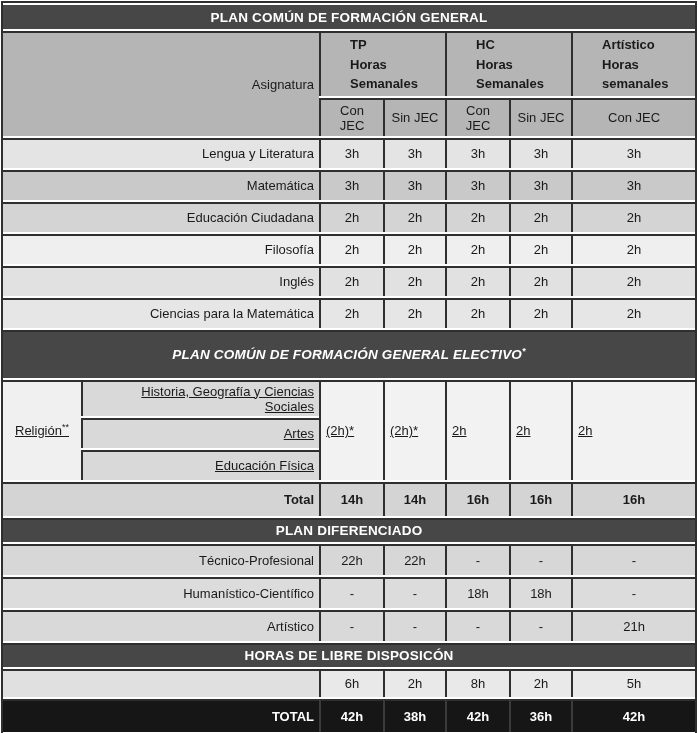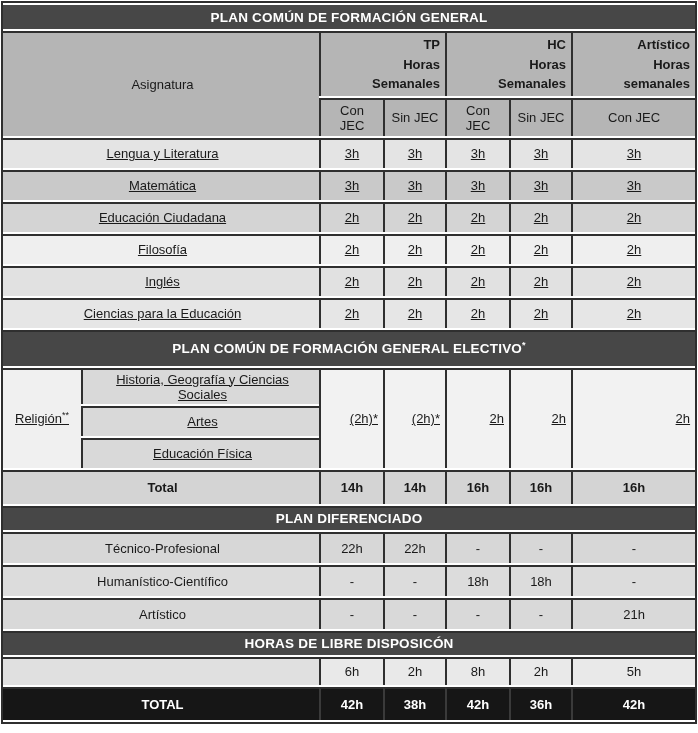--- a/index.html
+++ b/index.html
@@ -34,46 +34,46 @@
     font-weight:bold;
     text-align:center;
     font-size:13.5px;
     letter-spacing:.2px;
   }
   .bar sup{font-size:9px;}
   
   .hdr{background:#b5b5b5;}
   .bold{font-weight:normal;}
   .val{text-align:center;}
-  .lbl{text-align:center;padding-left:8px;}
-  .grp{text-align:right;font-weight:bold;line-height:1.5;padding-left:29px;}
+  .lbl{text-align:right;padding-left:8px;}
+  .grp{text-align:left;font-weight:bold;line-height:1.5;padding-left:29px;}
   
   .r0 td{background:#e4e4e4;}
   .r1 td{background:#c9c9c9;}
   .r2 td{background:#d4d4d4;}
   .r3 td{background:#efefef;}
   .r4 td{background:#e1e1e1;}
   .r5 td{background:#e6e6e6;}
   .relig-label{background:#f0f0f0;text-align:center;}
   .relig-sub{background:#d9d9d9;}
-  .relig-val{background:#f2f2f2;text-align:right;}
+  .relig-val{background:#f2f2f2;text-align:left;}
   .trow td{background:#d4d4d4;font-weight:bold;}
   .d0 td{background:#d7d7d7;}
   .d1 td{background:#dcdcdc;}
   .d2 td{background:#d9d9d9;}
   .lfree-label{background:#e0e0e0;}
   .lfree-val{background:#e9e9e9;text-align:center;}
   .gtotal td{background:#161616;color:#ffffff;font-weight:bold;}
   .gtotal .bl{border-left-color:#3a3a3a;}
   
   .h-bar1 td{height:24px;}
   .h-head1 td{height:54px;}
   .h-head2 td{height:38px;}
-  .h-row td{height:30px;text-decoration:underline;}
-  .h-elect td{height:36px;}
+  .h-row td{height:30px;}
+  .h-elect td{height:48px;font-style:italic;}
   .h-rel td{height:30px;text-decoration:underline;}
   .h-total td{height:34px;}
   .h-dbar td{height:24px;}
   .h-drow td{height:31px;}
   .h-lbar td{height:24px;}
   .h-lrow td{height:28px;}
   .h-gtot td{height:33px;}
   sup{font-size:9px;vertical-align:super;line-height:0;}
 </style>
 </head>
@@ -154,21 +154,21 @@
   </tr>
   <tr class="r4 h-row">
     <td colspan="2" class="lbl">Inglés</td>
     <td class="val bl">2h</td>
     <td class="val bl">2h</td>
     <td class="val bl">2h</td>
     <td class="val bl">2h</td>
     <td class="val bl">2h</td>
   </tr>
   <tr class="r5 h-row">
-    <td colspan="2" class="lbl">Ciencias para la Educación</td>
+    <td colspan="2" class="lbl">Ciencias para la Matemática</td>
     <td class="val bl">2h</td>
     <td class="val bl">2h</td>
     <td class="val bl">2h</td>
     <td class="val bl">2h</td>
     <td class="val bl">2h</td>
   </tr>
 
   <tr class="bar h-elect">
     <td colspan="7">
       <span>PLAN COMÚN DE FORMACIÓN GENERAL ELECTIVO</span><sup>*</sup>

